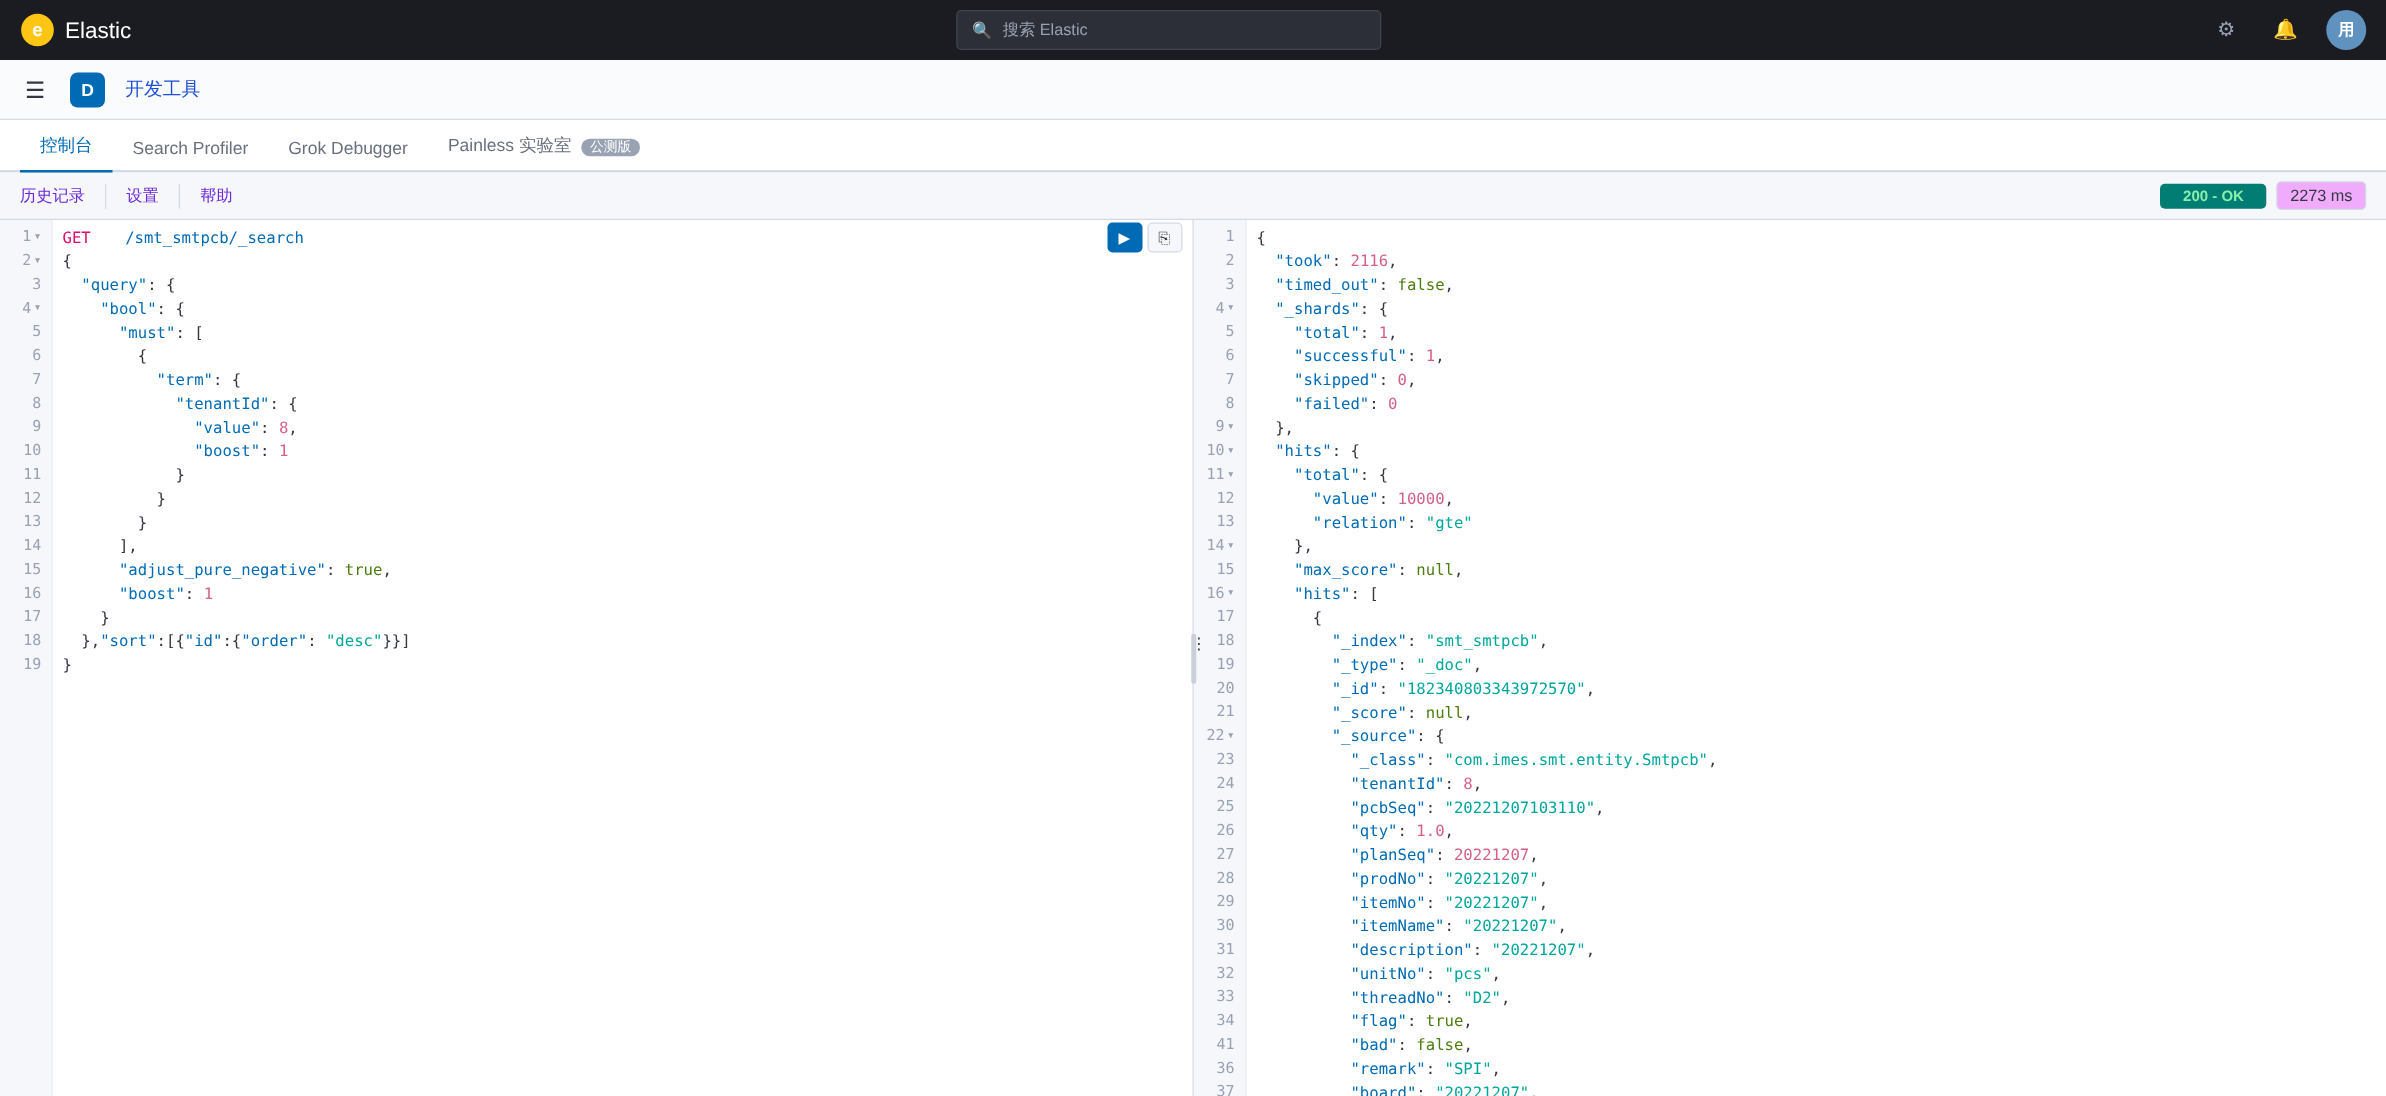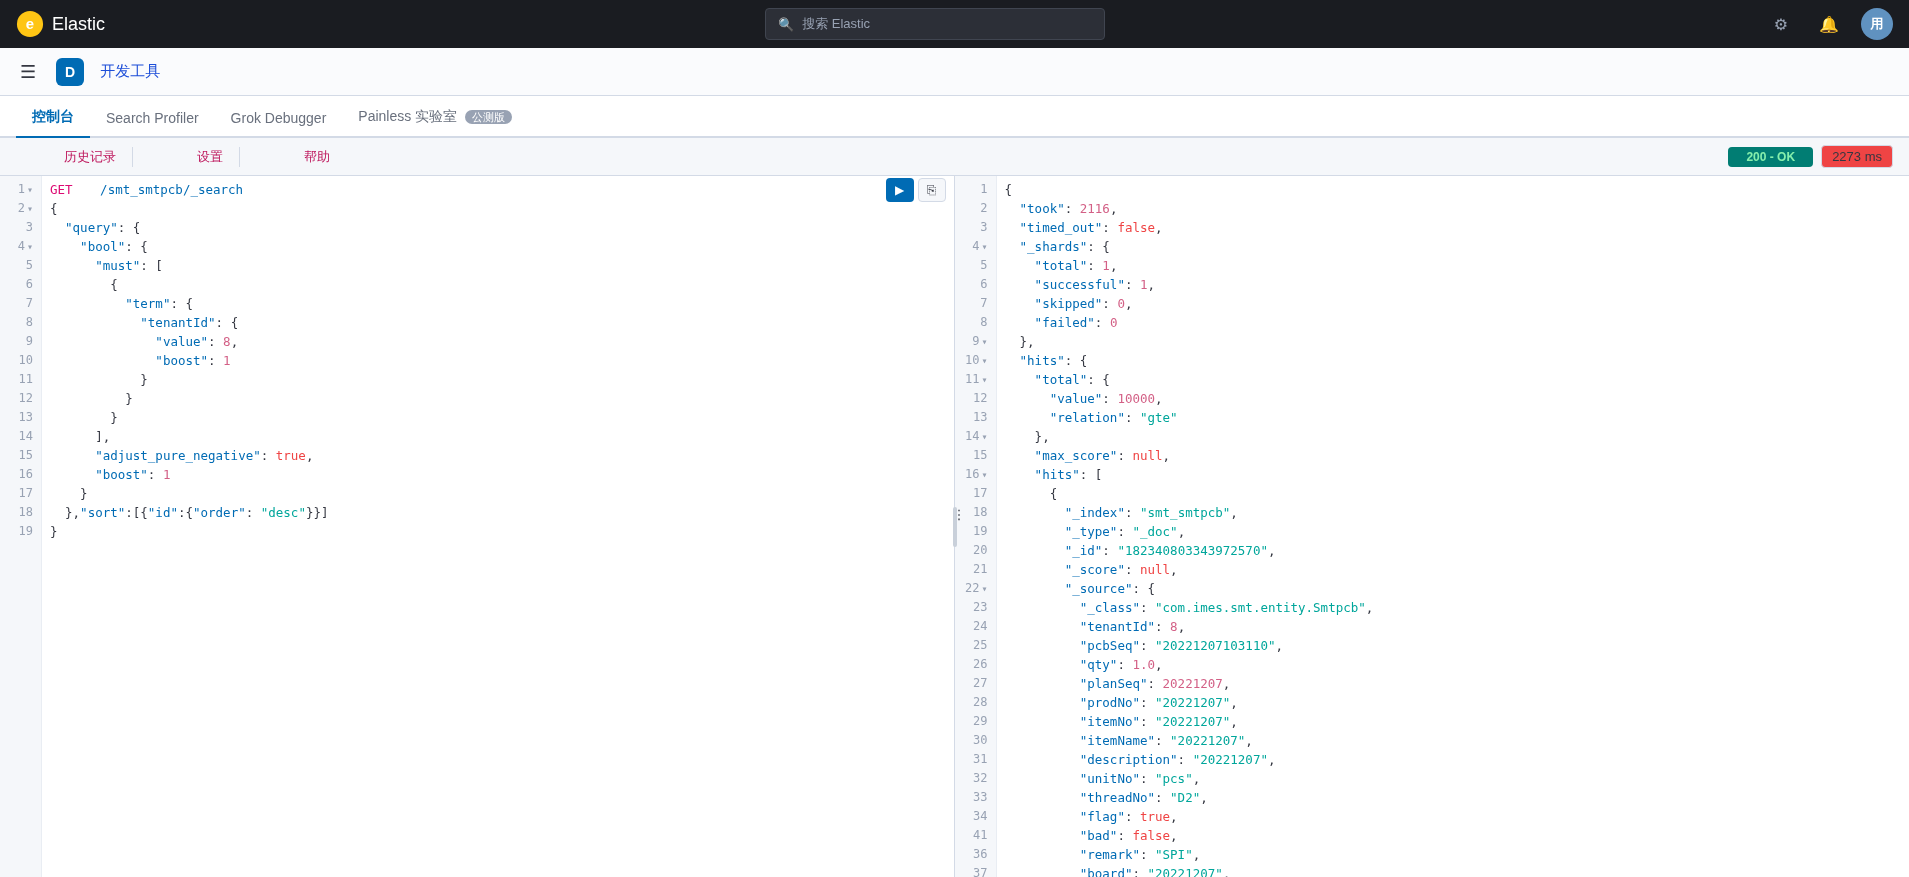--- a/index.html
+++ b/index.html
@@ -123,21 +123,21 @@
       cursor: pointer;
       font-size: 14px;
       color: #69707d;
       border-bottom: 2px solid transparent;
       margin-bottom: -2px;
       white-space: nowrap;
     }
     .tab.active {
       color: #006BB4;
       border-bottom: 2px solid #006BB4;
-      font-weight: 700;
+      font-weight: 400;
     }
     .tab-badge {
       background: #98a2b3;
       color: #fff;
       border-radius: 10px;
       padding: 1px 7px;
       font-size: 11px;
       margin-left: 4px;
     }
 
@@ -145,27 +145,26 @@
     .toolbar {
       background: #f5f7fa;
       border-bottom: 1px solid #d3dae6;
       display: flex;
       align-items: center;
       padding: 6px 16px;
       gap: 16px;
       height: 38px;
     }
     .toolbar-btn {
-      color: #be185d;
+      color: #6d28d9;
       cursor: pointer;
       font-size: 13px;
       background: none;
       border: none;
       padding: 4px 0;
-      margin-left: 48px;
     }
     .toolbar-sep {
       width: 1px;
       height: 20px;
       background: #d3dae6;
     }
 
     
     .status-badge {
       position: absolute;
@@ -178,21 +177,21 @@
       font-size: 12px;
       font-weight: 600;
     }
     .timing-badge {
       position: absolute;
       right: 16px;
       top: 158px;
       color: #343741;
       font-size: 13px;
       font-weight: 500;
-      background: #ef4444;
+      background: #f0abfc;
       border: 1px solid #d3dae6;
       border-radius: 4px;
       padding: 3px 10px;
     }
 
     
     .main-area {
       display: flex;
       height: calc(877px - 48px - 48px - 42px - 38px);
       position: relative;
@@ -254,21 +253,21 @@
     }
     .code-line {
       height: 19px;
       line-height: 19px;
     }
 
     
     .tok-key { color: #006BB4; }
     .tok-str { color: #00A69B; }
     .tok-num { color: #D36086; }
-    .tok-bool { color: #ef4444; }
+    .tok-bool { color: #4d7c0f; }
     .tok-url { color: #006BB4; margin-left: 20px; }
     .tok-method { color: #DD0A73; }
     .run-btn {
       background: #006BB4;
       color: #fff;
       border: none;
       border-radius: 4px;
       width: 28px;
       height: 24px;
       display: flex;

